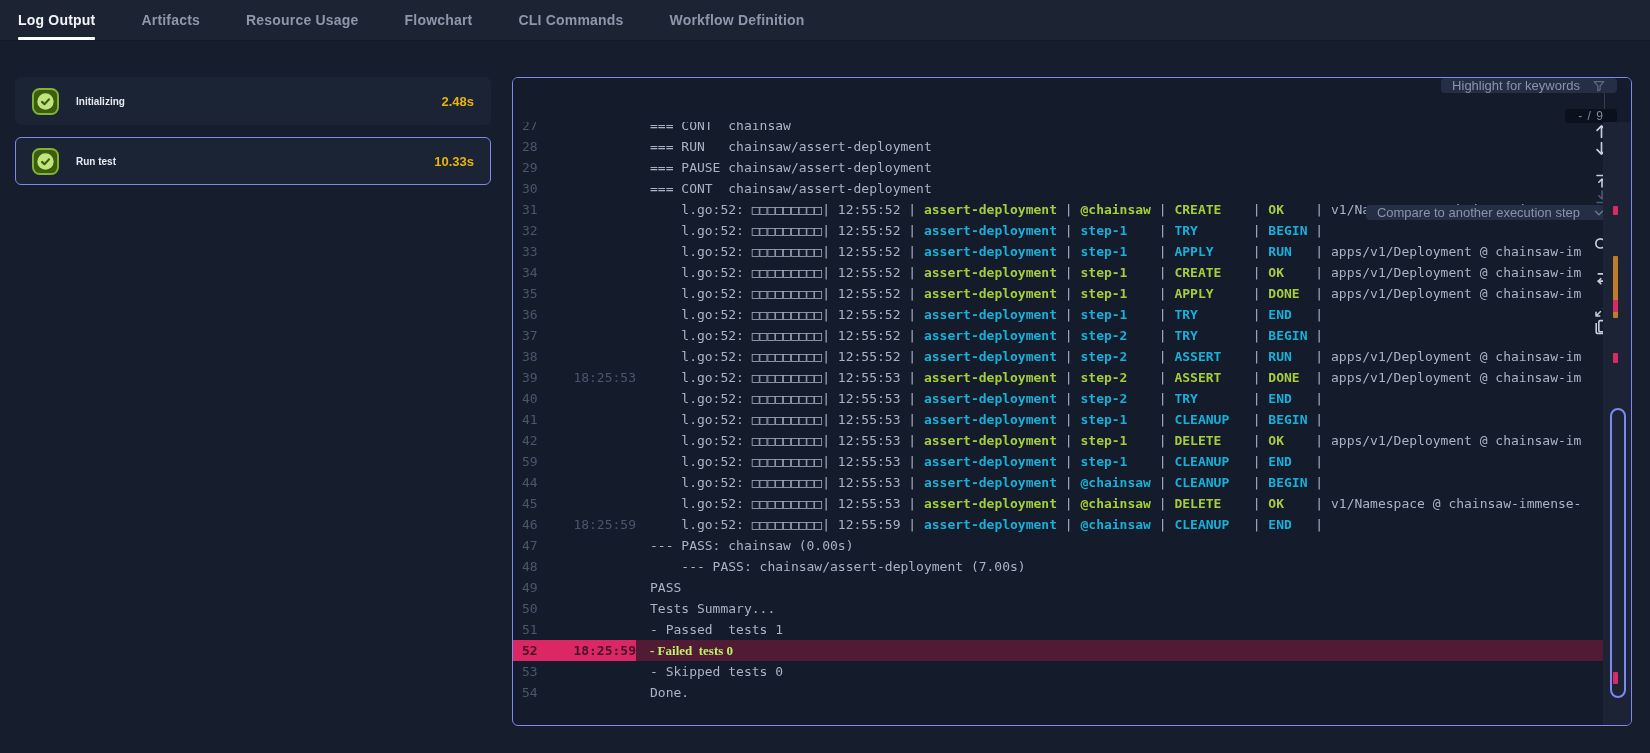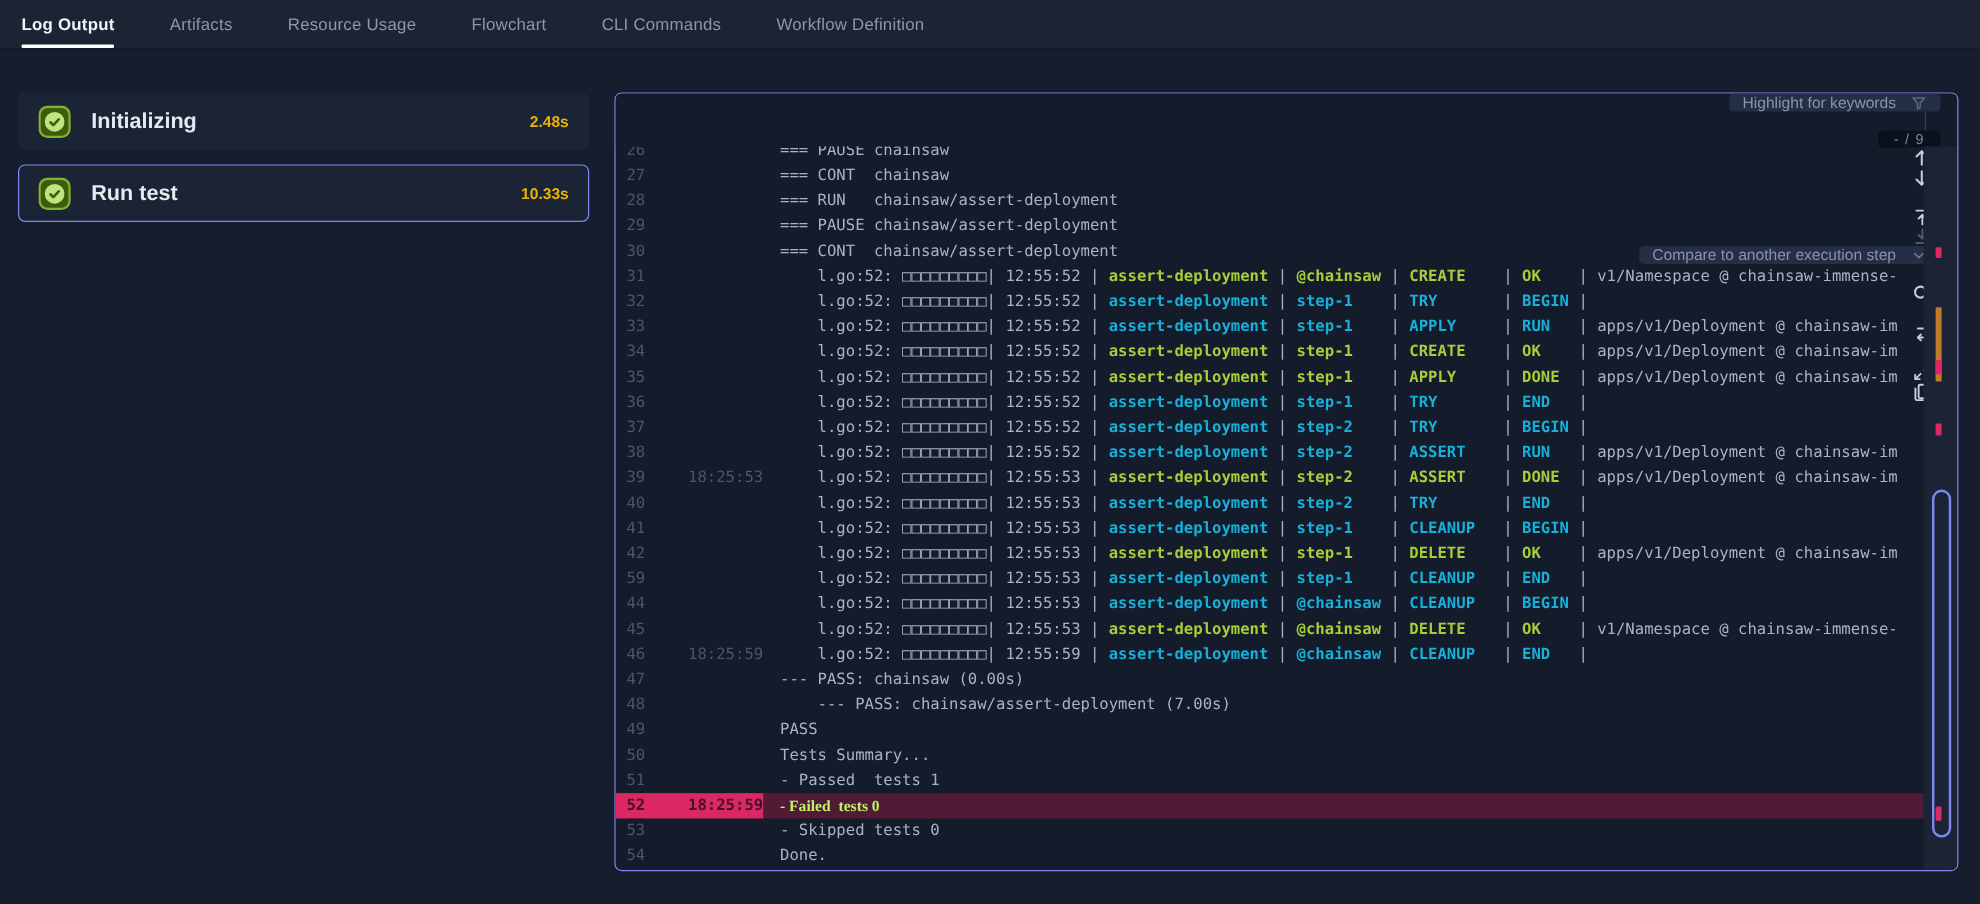--- a/index.html
+++ b/index.html
@@ -11,39 +11,39 @@
   }
   
   .topbar{
     position:absolute;top:0;left:0;right:0;height:40px;
     background:var(--topbar-bg,#1c2434);
     display:flex;align-items:stretch;gap:46px;padding:0 18px;
     border-bottom:1px solid #121827;
   }
   .tab{
     position:relative;display:flex;align-items:center;
-    color:var(--tab-fg,#8d97a9);font-size:14px;font-weight:400;cursor:pointer;
+    color:var(--tab-fg,#8d97a9);font-size:14px;font-weight:700;cursor:pointer;
     white-space:nowrap;letter-spacing:.2px;
   }
   .tab.active{color:#f2f4f7;font-weight:700;}
   .tab.active::after{
     content:"";position:absolute;left:0;right:0;bottom:0;height:3px;
     background:#ffffff;border-radius:1px;
   }
   
   .sidebar{position:absolute;left:15px;top:77px;width:476px;}
   .step-card{
     height:48px;margin-bottom:12px;border-radius:6px;
     background:var(--card-bg,#1b2435);
     border:1px solid var(--card-bg,#1b2435);
     display:flex;align-items:center;gap:17px;padding:0 16px;cursor:pointer;
     box-sizing:border-box;
   }
   .step-card.selected{border-color:var(--accent,#7e88f2);}
-  .step-card .label{color:#e6e9ef;font-size:18px;font-weight:700;}
+  .step-card .label{color:#e6e9ef;font-size:10px;font-weight:700;}
   .step-card .duration{margin-left:auto;color:#eab308;font-size:13px;font-weight:bold;}
   .step-icon{width:27px;height:27px;flex:none;display:block;}
   
   .log-panel{
     position:absolute;left:512px;top:77px;width:1120px;height:649px;
     box-sizing:border-box;border:1px solid var(--accent,#7e88f2);border-radius:6px;
     background:var(--panel-bg,#141b2b);overflow:hidden;
   }
   .log-toolbar{
     position:relative;z-index:2;height:44px;background:var(--panel-bg,#141b2b);
@@ -194,21 +194,20 @@
         </svg>
     </button>
     <button class="icon-btn">
       <svg width="17" height="17" viewBox="0 0 16 16" fill="none" stroke="currentColor" stroke-width="1.5" stroke-linejoin="round">
           <rect x="5.5" y="2.5" width="8" height="10.5" rx="1.2"></rect>
           <path d="M3 4.8v8.7c0 .6.4 1 1 1h6.5"></path>
         </svg>
     </button>
   </div>
   <div class="log-body">
-      <div class="log-line"><div class="gut"><span class="ln">26</span><span class="ts"></span></div><div class="lt"><span>=== PAUSE chainsaw</span></div></div>
       <div class="log-line"><div class="gut"><span class="ln">27</span><span class="ts"></span></div><div class="lt"><span>=== CONT  chainsaw</span></div></div>
       <div class="log-line"><div class="gut"><span class="ln">28</span><span class="ts"></span></div><div class="lt"><span>=== RUN   chainsaw/assert-deployment</span></div></div>
       <div class="log-line"><div class="gut"><span class="ln">29</span><span class="ts"></span></div><div class="lt"><span>=== PAUSE chainsaw/assert-deployment</span></div></div>
       <div class="log-line"><div class="gut"><span class="ln">30</span><span class="ts"></span></div><div class="lt"><span>=== CONT  chainsaw/assert-deployment</span></div></div>
       <div class="log-line"><div class="gut"><span class="ln">31</span><span class="ts"></span></div><div class="lt"><span>    l.go:52: □□□□□□□□□| 12:55:52 | </span><span class="c-ok">assert-deployment</span><span> | </span><span class="c-ok">@chainsaw</span><span> | </span><span class="c-ok">CREATE   </span><span> | </span><span class="c-ok">OK   </span><span> | v1/Namespace @ chainsaw-immense-</span></div></div>
       <div class="log-line"><div class="gut"><span class="ln">32</span><span class="ts"></span></div><div class="lt"><span>    l.go:52: □□□□□□□□□| 12:55:52 | </span><span class="c-run">assert-deployment</span><span> | </span><span class="c-run">step-1   </span><span> | </span><span class="c-run">TRY      </span><span> | </span><span class="c-run">BEGIN</span><span> |</span></div></div>
       <div class="log-line"><div class="gut"><span class="ln">33</span><span class="ts"></span></div><div class="lt"><span>    l.go:52: □□□□□□□□□| 12:55:52 | </span><span class="c-run">assert-deployment</span><span> | </span><span class="c-run">step-1   </span><span> | </span><span class="c-run">APPLY    </span><span> | </span><span class="c-run">RUN  </span><span> | apps/v1/Deployment @ chainsaw-im</span></div></div>
       <div class="log-line"><div class="gut"><span class="ln">34</span><span class="ts"></span></div><div class="lt"><span>    l.go:52: □□□□□□□□□| 12:55:52 | </span><span class="c-ok">assert-deployment</span><span> | </span><span class="c-ok">step-1   </span><span> | </span><span class="c-ok">CREATE   </span><span> | </span><span class="c-ok">OK   </span><span> | apps/v1/Deployment @ chainsaw-im</span></div></div>
       <div class="log-line"><div class="gut"><span class="ln">35</span><span class="ts"></span></div><div class="lt"><span>    l.go:52: □□□□□□□□□| 12:55:52 | </span><span class="c-ok">assert-deployment</span><span> | </span><span class="c-ok">step-1   </span><span> | </span><span class="c-ok">APPLY    </span><span> | </span><span class="c-ok">DONE </span><span> | apps/v1/Deployment @ chainsaw-im</span></div></div>
       <div class="log-line"><div class="gut"><span class="ln">36</span><span class="ts"></span></div><div class="lt"><span>    l.go:52: □□□□□□□□□| 12:55:52 | </span><span class="c-run">assert-deployment</span><span> | </span><span class="c-run">step-1   </span><span> | </span><span class="c-run">TRY      </span><span> | </span><span class="c-run">END  </span><span> |</span></div></div>

